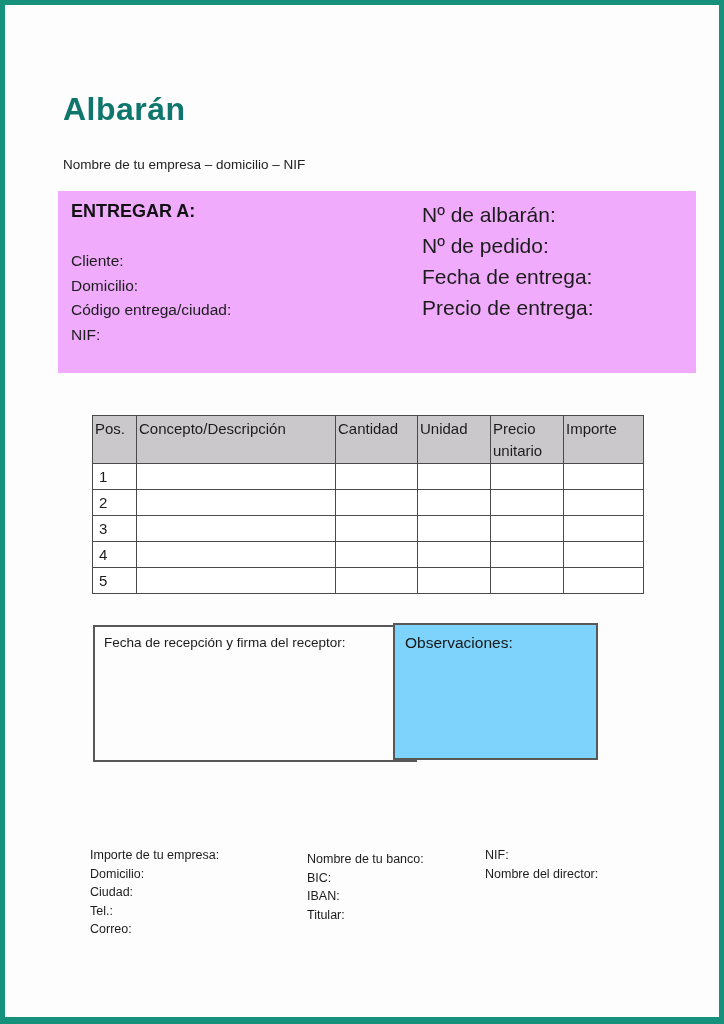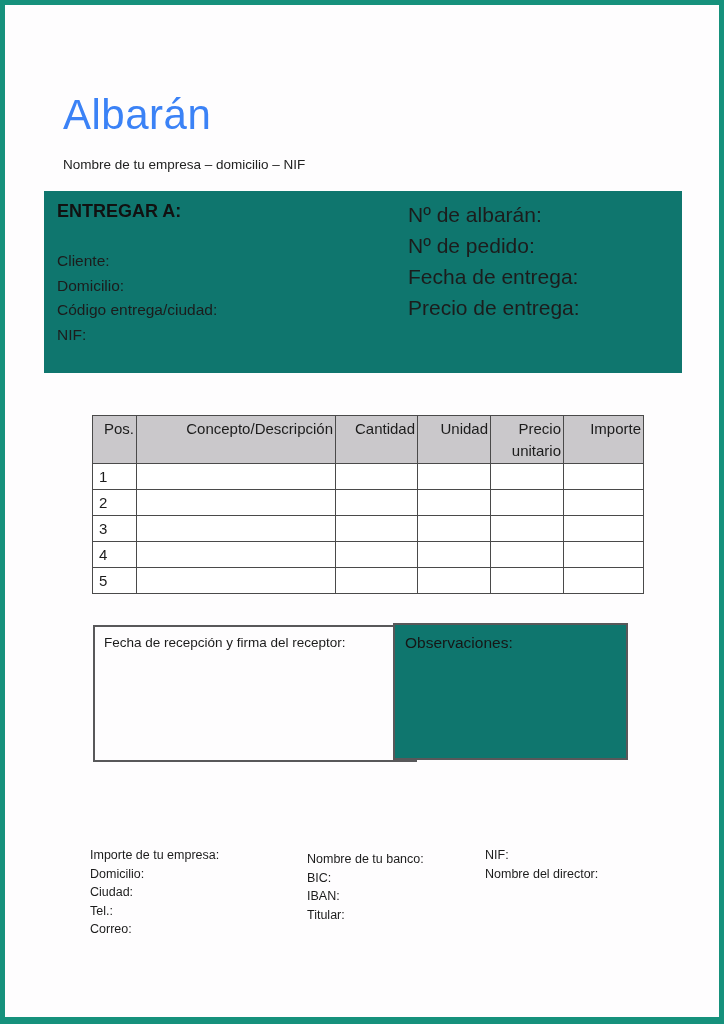--- a/index.html
+++ b/index.html
@@ -15,41 +15,41 @@
     border-width: 5px 5px 7px 5px;
     font-family: "Liberation Sans", sans-serif;
     color: #1c1c1c;
     overflow: hidden;
   }
 
   .page-title {
     position: absolute;
     left: 58px;
     top: 86px;
-    font-size: 42px;
-    font-weight: 400;
+    font-size: 32px;
+    font-weight: 700;
     letter-spacing: 0.5px;
-    color: #3b82f6;
+    color: #0f766e;
   }
 
   .page-subtitle {
     position: absolute;
     left: 58px;
     top: 152px;
     font-size: 13.5px;
     color: #222222;
   }
 
   .deliver-panel {
     position: absolute;
-    left: 39px;
+    left: 53px;
     top: 186px;
     width: 638px;
     height: 182px;
-    background: #0f766e;
+    background: #f0abfc;
   }
 
   .deliver-heading {
     position: absolute;
     left: 13px;
     top: 10px;
     font-size: 18px;
     font-weight: 700;
     color: #111111;
   }
@@ -78,21 +78,21 @@
     table-layout: fixed;
     font-size: 15px;
   }
   .items-table th, .items-table td {
     border: 1px solid #4a4a4a;
     overflow: hidden;
   }
   .items-table th {
     background: #cac8cb;
     font-weight: 400;
-    text-align: right;
+    text-align: left;
     vertical-align: top;
     height: 48px;
     padding: 2px 2px 0 2px;
     line-height: 22px;
   }
   .items-table td {
     height: 26px;
     padding: 0 0 0 6px;
     text-align: left;
     vertical-align: middle;
@@ -113,24 +113,24 @@
     left: 9px;
     top: 8px;
     font-size: 13.5px;
     color: #1c1c1c;
   }
 
   .obs-box {
     position: absolute;
     left: 388px;
     top: 618px;
-    width: 235px;
+    width: 205px;
     height: 137px;
     border: 2px solid #58585a;
-    background: #0f766e;
+    background: #7dd3fc;
   }
   .obs-box .box-label {
     position: absolute;
     left: 10px;
     top: 9px;
     font-size: 15.5px;
     color: #161616;
   }
 
   .footer-col {

